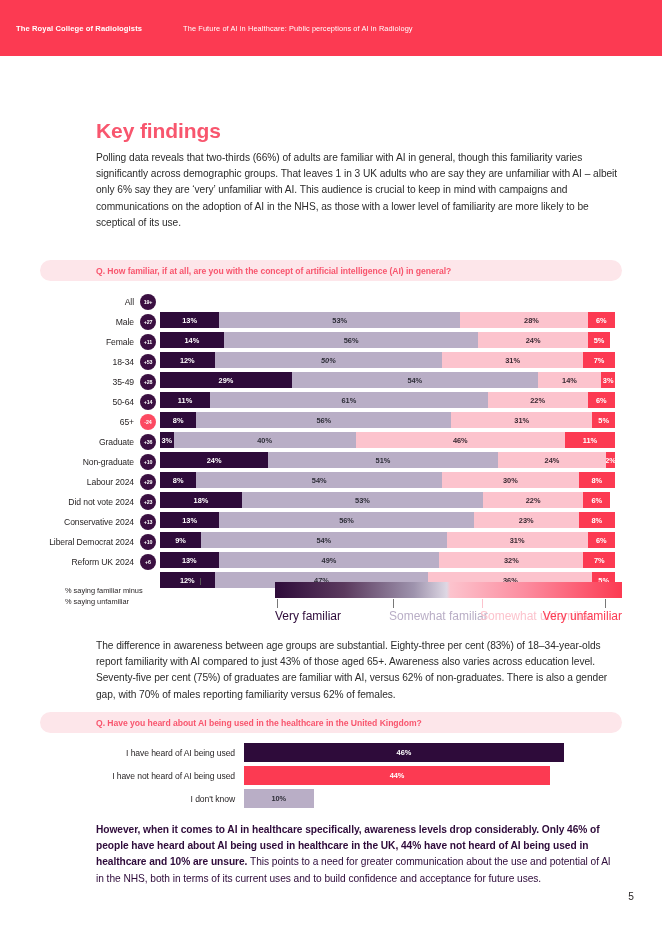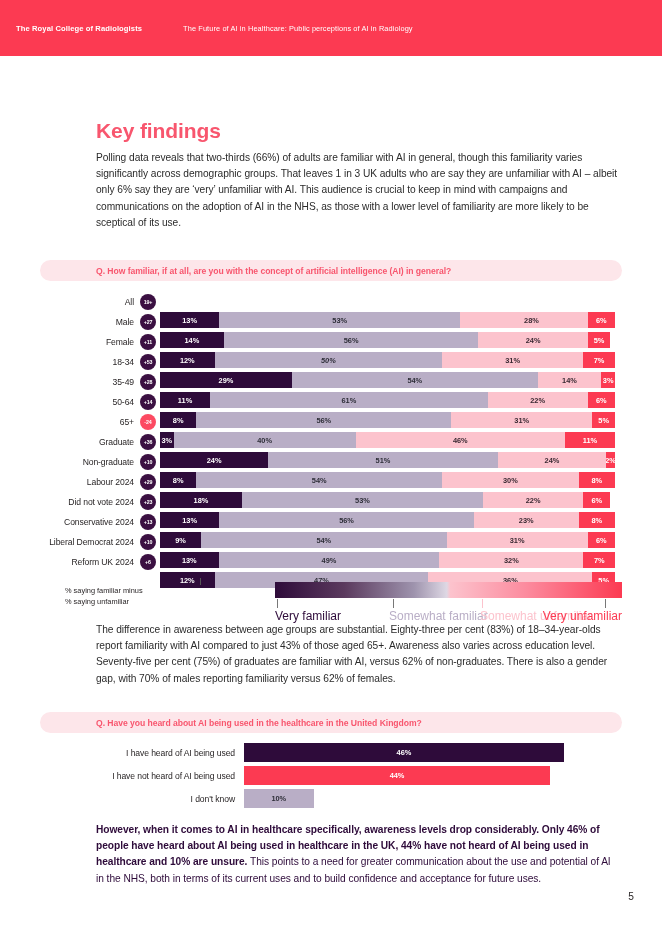--- a/index.html
+++ b/index.html
@@ -302,21 +302,21 @@
   <div class="legend-tick" style="left: 237px; background: rgb(119, 119, 119);"></div>
       <div class="legend-label" style="color: rgb(46, 11, 58); left: 235px;">Very familiar</div>
       <div class="legend-tick" style="left: 353px; background: rgb(119, 119, 119);"></div>
       <div class="legend-label" style="color: rgb(185, 174, 198); left: 349px;">Somewhat familiar</div>
       <div class="legend-tick" style="left: 442px; background: rgb(252, 195, 205);"></div>
       <div class="legend-label" style="color: rgb(252, 195, 205); left: 440px;">Somewhat unfamiliar</div>
       <div class="legend-tick" style="left: 565px; background: rgb(119, 119, 119);"></div>
       <div class="legend-label" style="color: rgb(252, 58, 82); right: 0px; left: auto;">Very unfamiliar</div>
     </div>
 
-  <div class="content" style="top:622px;">
+  <div class="content" style="top:638px;">
     <div class="body-text" style="margin-top:0;">The difference in awareness between age groups are substantial. Eighty-three per cent (83%) of 18–34-year-olds report familiarity with AI compared to just 43% of those aged 65+. Awareness also varies across education level. Seventy-five per cent (75%) of graduates are familiar with AI, versus 62% of non-graduates. There is also a gender gap, with 70% of males reporting familiarity versus 62% of females.</div>
   </div>
 
   <div class="qbanner" style="top:712px;">
     <span>Q. Have you heard about AI being used in the healthcare in the United Kingdom?</span>
   </div>
 
   <div class="chart2">
       <div class="row2">
         <div class="row2-label">I have heard of AI being used</div>

